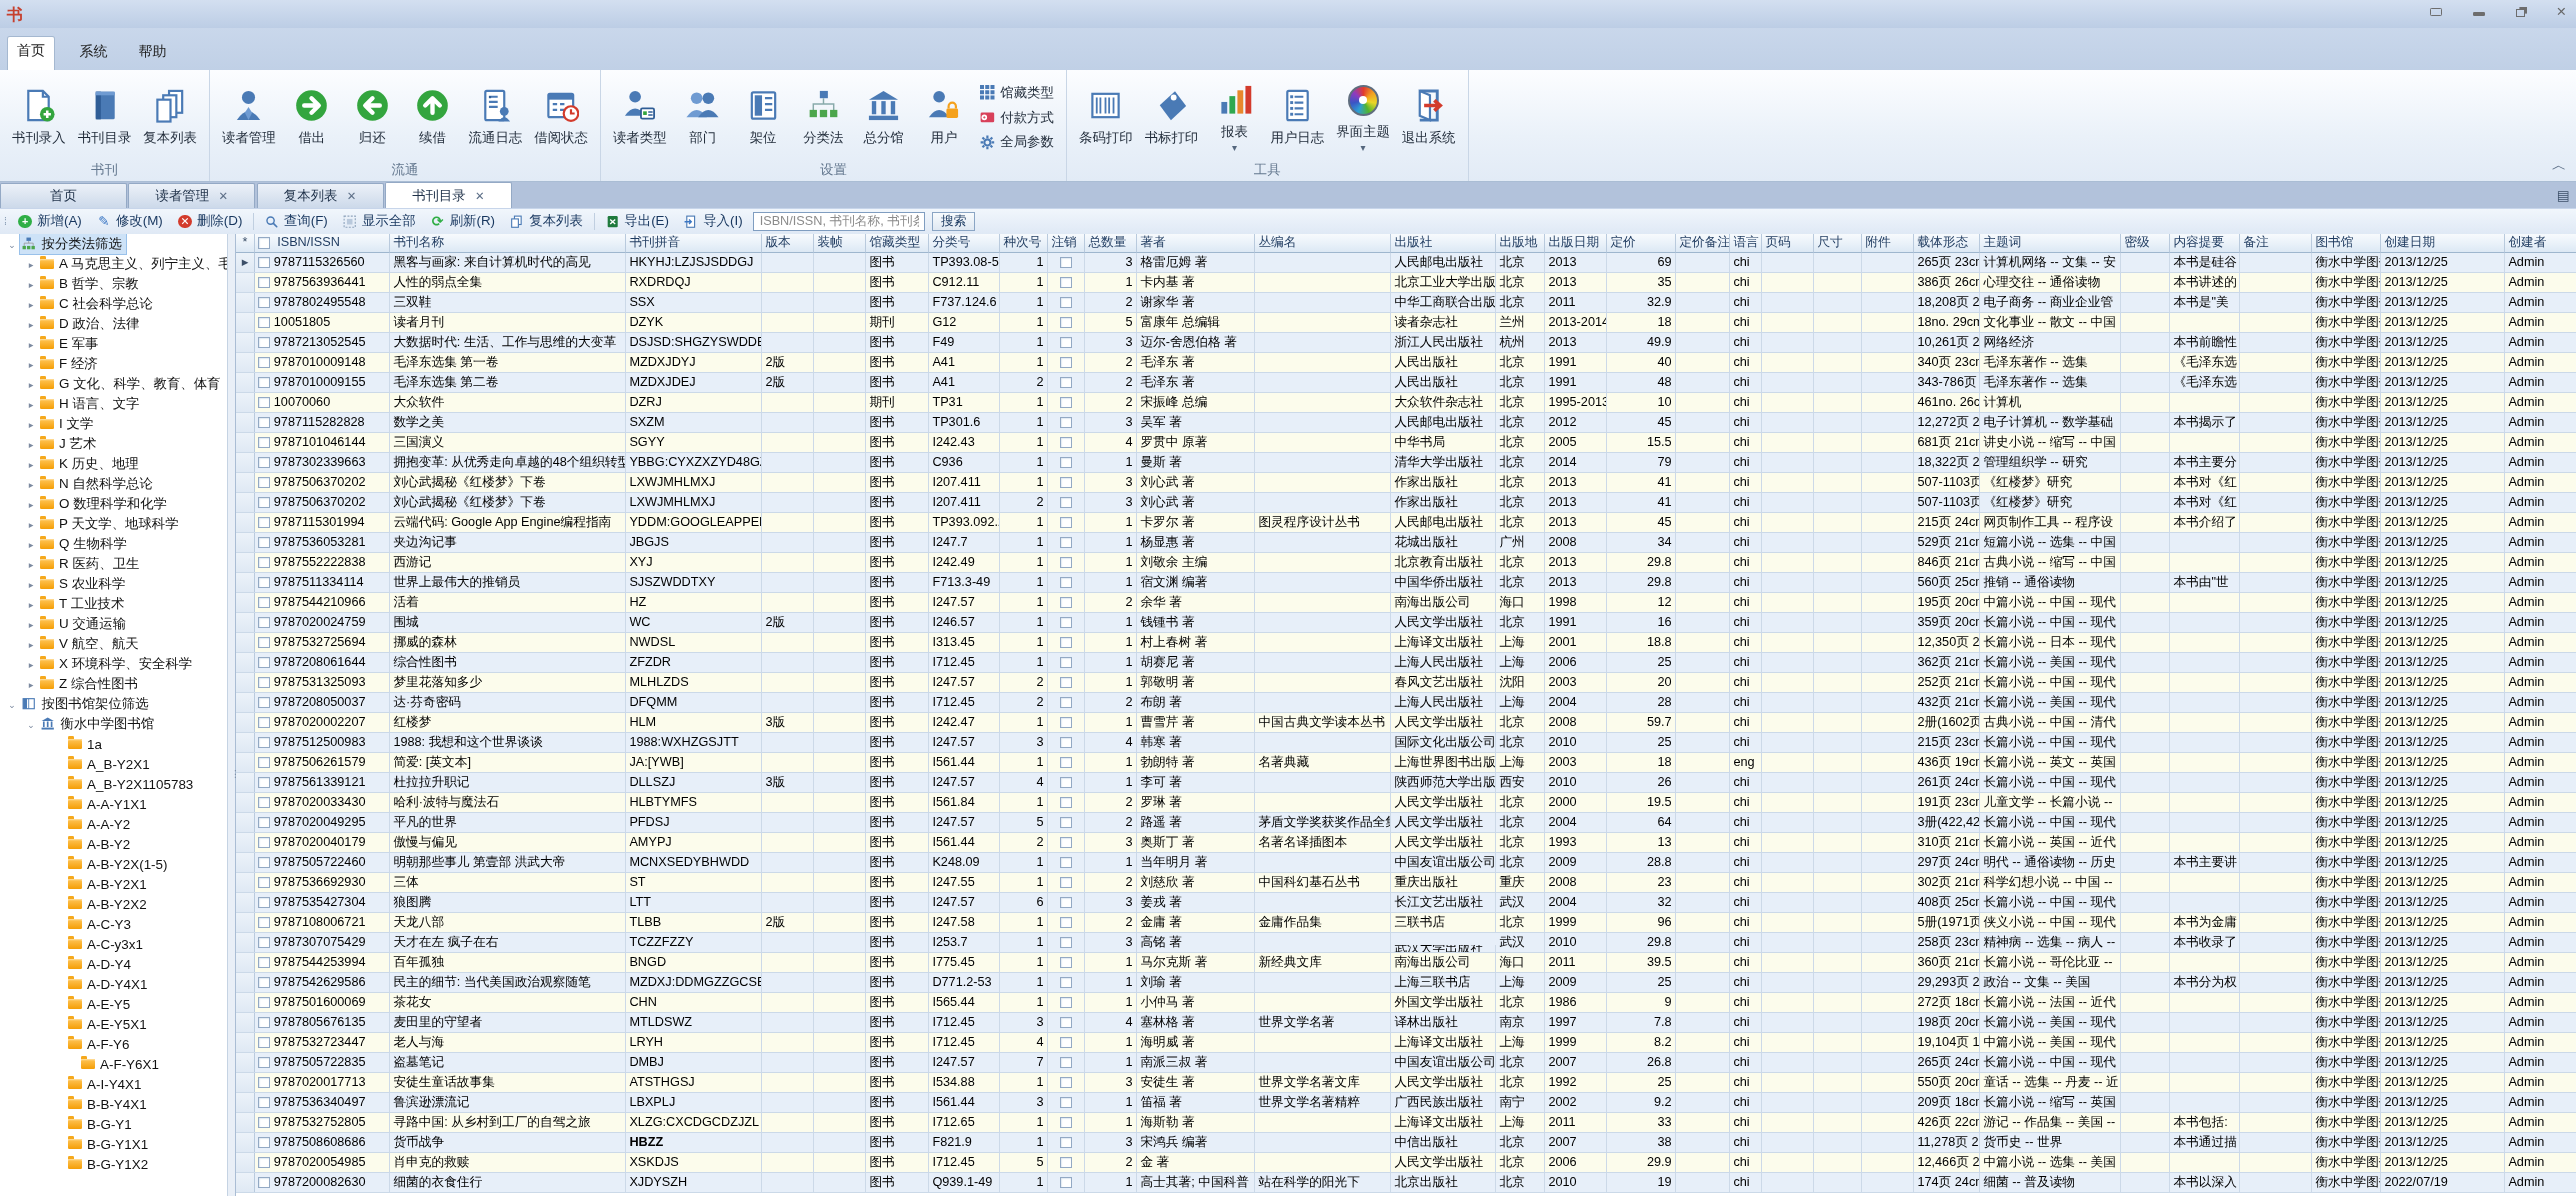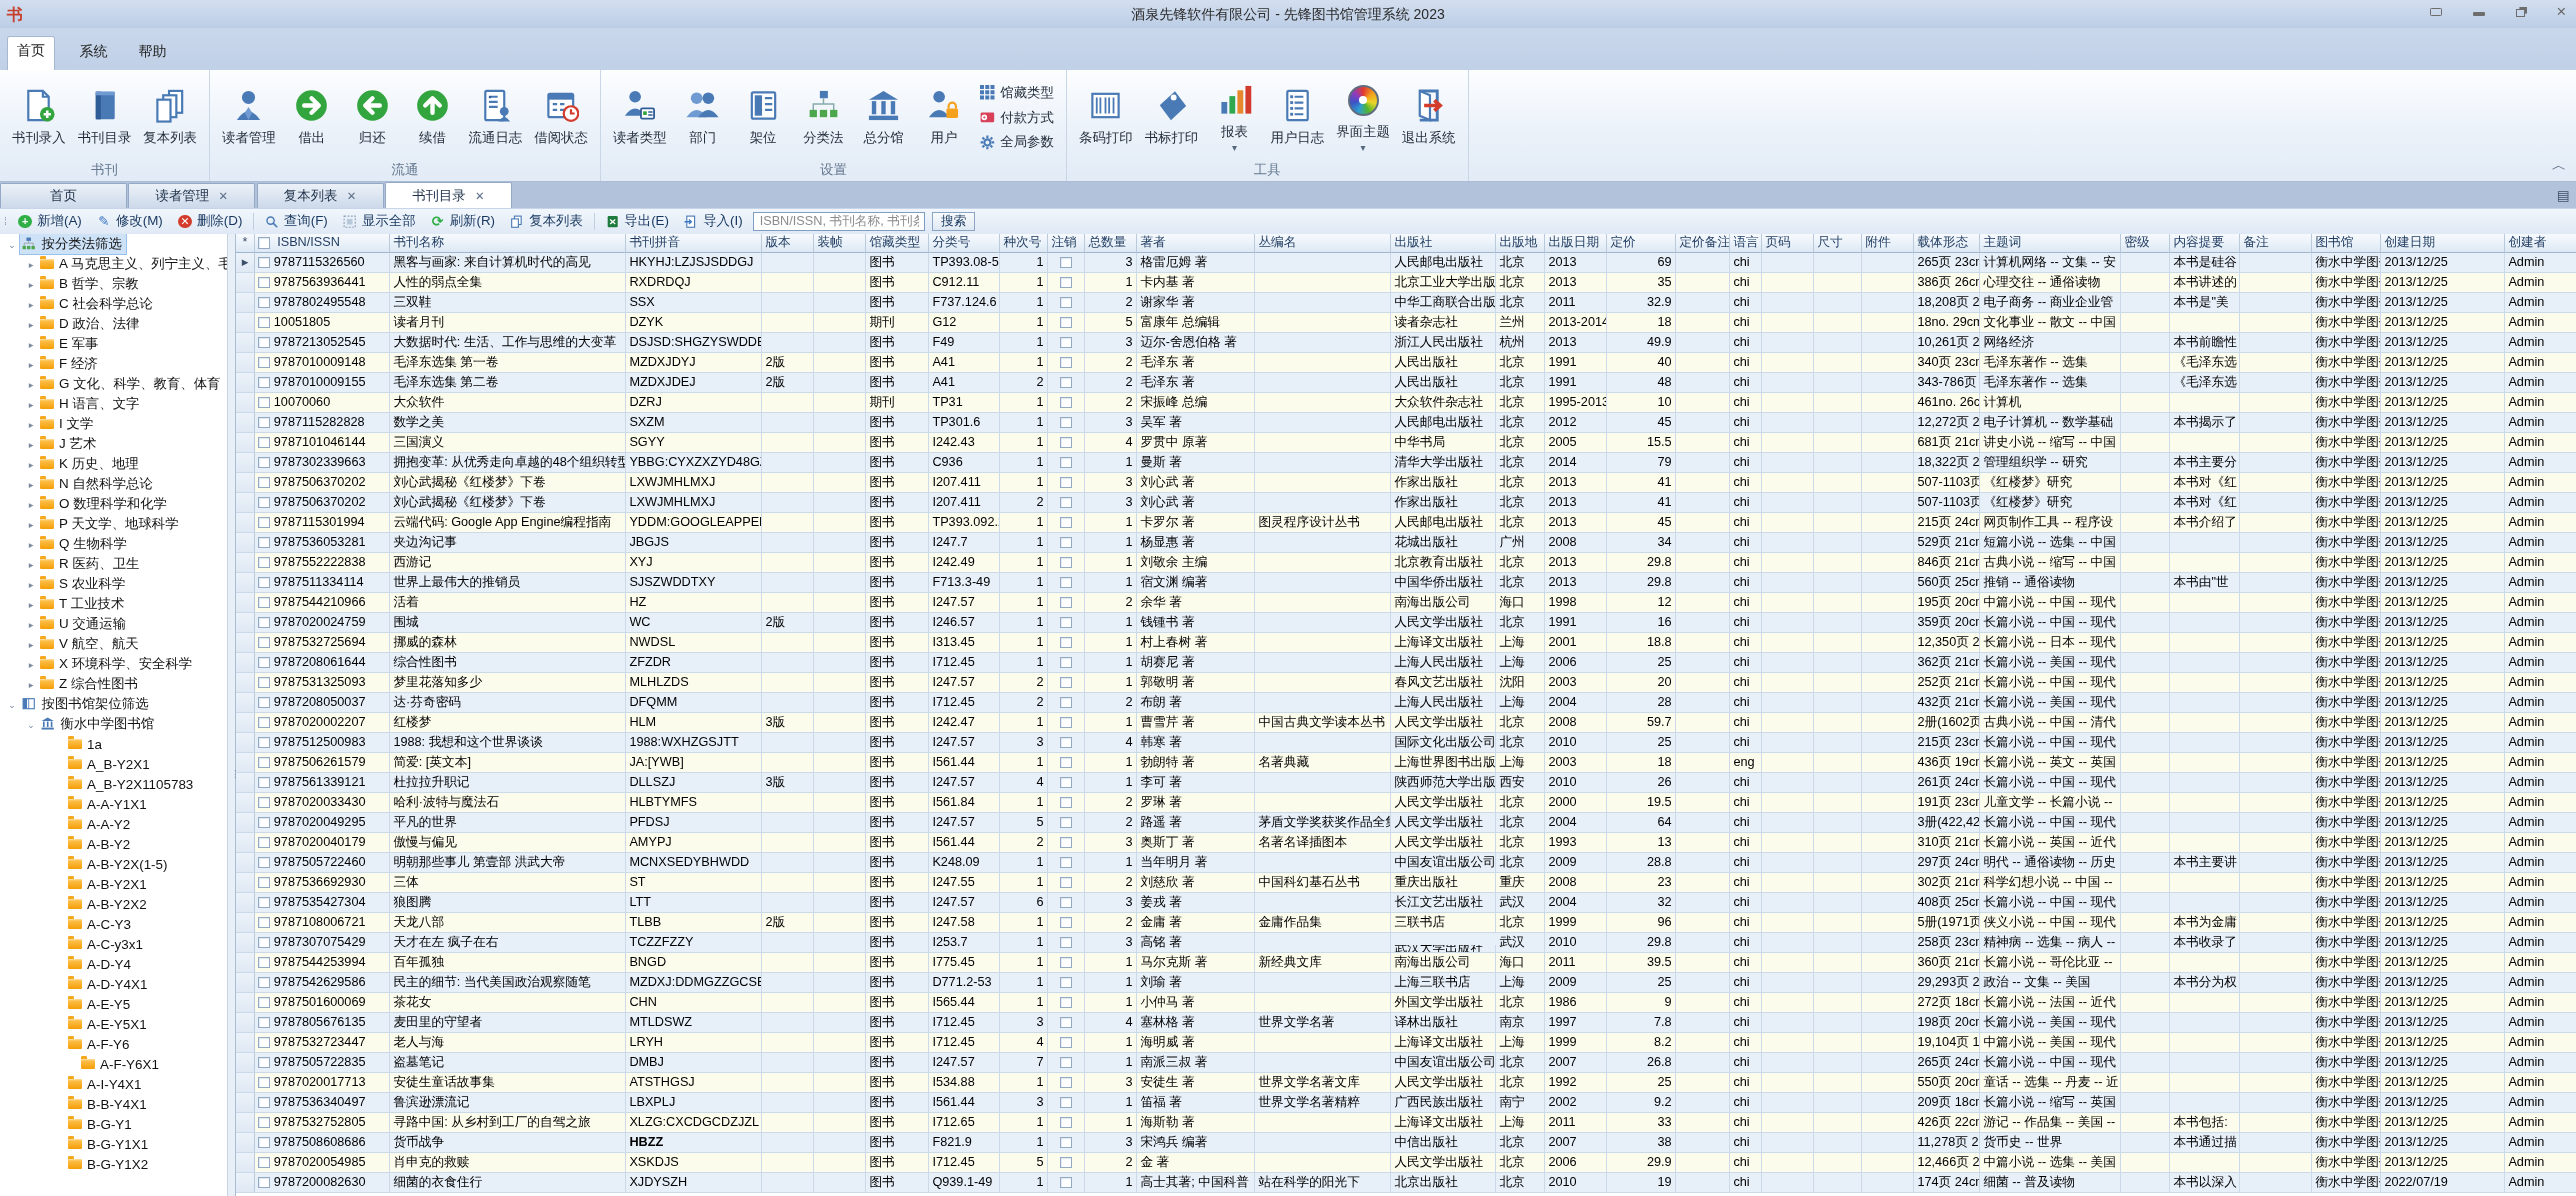--- a/index.html
+++ b/index.html
@@ -106,21 +106,20 @@
     box-shadow:inset 0.7px 0.7px 1.3px #d7e2ee; margin-right:4px; }
   .cb.lone { margin:0 auto; }
 </style>
 </head>
 <body>
 
 <div class="app">
 
   <div class="titlebar">
     <span class="logo">书</span>
-    <div class="wtitle">酒泉先锋软件有限公司 - 先锋图书馆管理系统 2023</div>
     <div class="winbtns">
       <span class="wb-full"></span>
       <span class="wb-min"></span>
       <span class="wb-rest"></span>
       <span class="wb-close">✕</span>
     </div>
   </div>
 
   <div class="menubar" id="menubar">
       <div class="menu-item menu-active" style="left: 6.7px;">首页</div>

